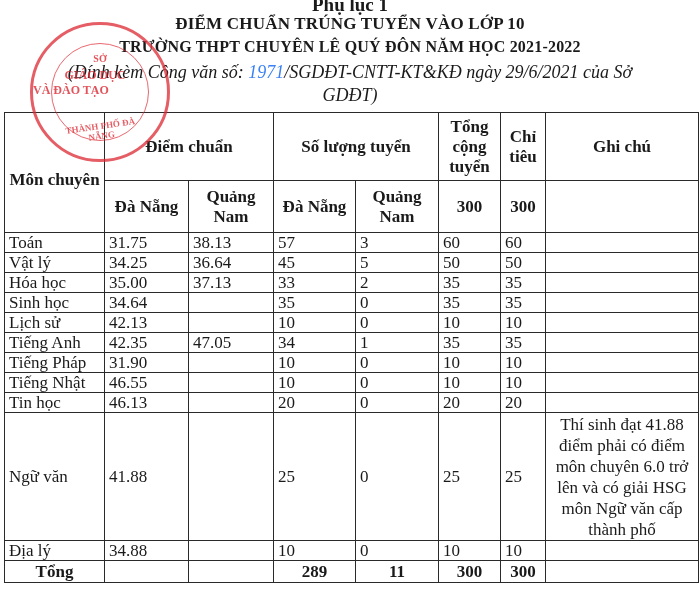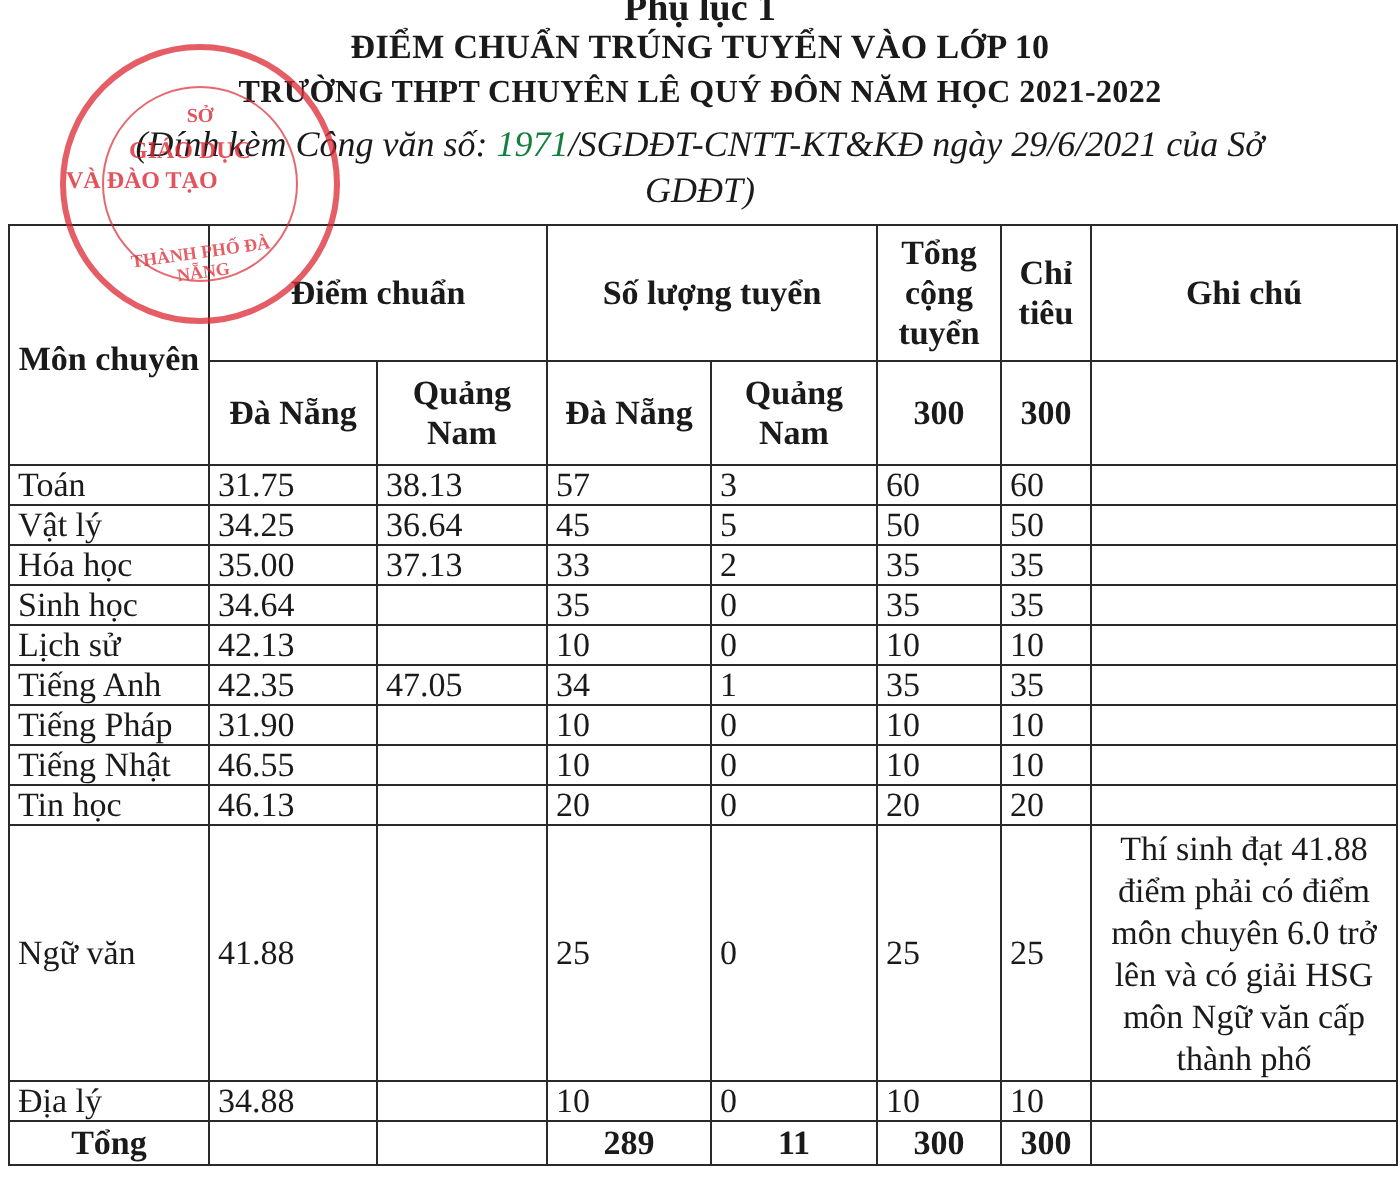--- a/index.html
+++ b/index.html
@@ -3,21 +3,21 @@
 <meta charset="utf-8">
 <style>
   html, body { margin: 0; padding: 0; background: #ffffff; }
   body { width: 700px; height: 598px; overflow: hidden; position: relative; font-family: "Liberation Serif", "DejaVu Serif", serif; color: #1a1a1a; }
   .title-block { position: absolute; left: 0; top: 0; width: 700px; text-align: center; }
   .t-appendix { position: absolute; top: -6px; left: 0; width: 700px; text-align: center; font-weight: bold; font-size: 19px; }
   .t-line1 { position: absolute; top: 14px; left: 0; width: 700px; text-align: center; font-weight: bold; font-size: 17px; letter-spacing: 0.2px; }
   .t-line2 { position: absolute; top: 38px; left: 0; width: 700px; text-align: center; font-weight: bold; font-size: 16px; letter-spacing: 0.2px; }
   .t-line3 { position: absolute; top: 62px; left: 0; width: 700px; text-align: center; font-style: italic; font-size: 18px; }
   .t-line4 { position: absolute; top: 85px; left: 0; width: 700px; text-align: center; font-style: italic; font-size: 18px; }
-  .handwritten { color: #15803d; }
+  .handwritten { color: #3b82f6; }
 
   table.main { position: absolute; left: 4px; top: 112px; border-collapse: collapse; table-layout: fixed; width: 694px; }
   table.main td { border: 1.5px solid #2a2a2a; padding: 0 4px; font-size: 17px; line-height: 19px; height: 19px; overflow: hidden; white-space: nowrap; }
   .hd { font-weight: bold; text-align: center; font-size: 17px; white-space: normal !important; line-height: 20px !important; }
   .c { text-align: left; }
   .l { text-align: left; }
   .note { white-space: normal !important; text-align: center; line-height: 21px !important; font-size: 17px; }
   .total-label { font-weight: bold; font-size: 20px; text-align: center; }
   .total-val { font-weight: bold; font-size: 19px; text-align: center; }
 

